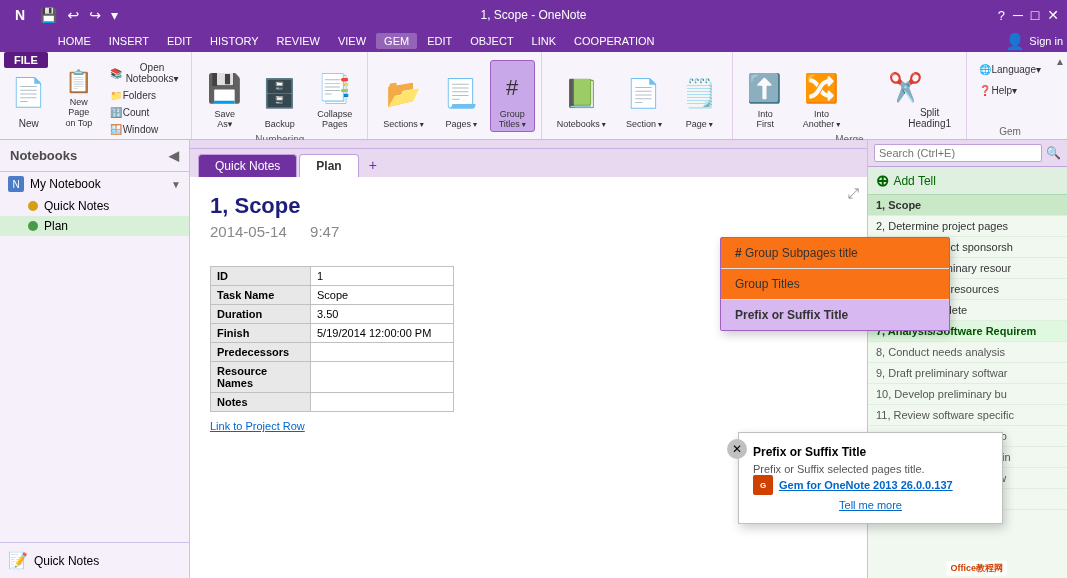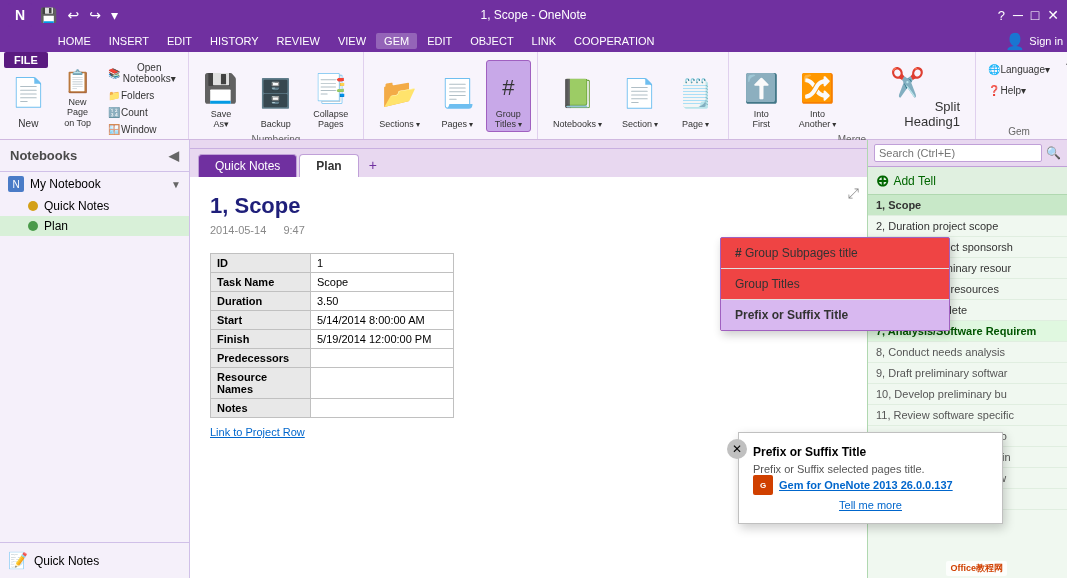--- a/index.html
+++ b/index.html
@@ -164,21 +164,21 @@
     .tab.quick { background: #7030A0; color: white; }
     .tab-add { padding: 4px 8px; cursor: pointer; font-size: 14px; color: #7030A0; }
 
     
     .page-area {
       padding: 16px 20px;
       flex: 1;
       position: relative;
     }
     .page-title { font-size: 22px; color: #1f1f7a; font-weight: bold; margin-bottom: 4px; }
-    .page-date { font-size: 11px; color: #888; margin-bottom: 15px; }
+    .page-date { font-size: 15px; color: #888; margin-bottom: 24px; }
 
     .data-table {
       border-collapse: collapse;
       width: 244px;
       font-size: 11px;
     }
     .data-table td {
       border: 1px solid #c0c0c0;
       padding: 3px 6px;
     }
@@ -193,21 +193,21 @@
       right: 0;
       bottom: 0;
       pointer-events: none;
       z-index: 100;
     }
     .dropdown-menu {
       position: absolute;
       top: 60px;
       left: 530px;
       width: 230px;
-      background: #ef4444;
+      background: #f97316;
       border: 1px solid #a060c0;
       box-shadow: 2px 4px 10px rgba(0,0,0,0.2);
       border-radius: 2px;
       pointer-events: all;
       z-index: 200;
     }
     .dropdown-item {
       padding: 8px 14px;
       font-size: 12px;
       cursor: pointer;
@@ -438,21 +438,21 @@
       <button class="ribbon-big-btn">
         <span class="big-icon">⬆️</span>
         <span style="font-size:9px;text-align:center;">Into<br>First</span>
       </button>
       <button class="ribbon-big-btn">
         <span class="big-icon">🔀</span>
         <span style="font-size:9px;text-align:center;">Into<br>Another<span class="dd-arrow">▾</span></span>
       </button>
       <button class="ribbon-big-btn">
         <span class="big-icon">✂️</span>
-        <span style="font-size:13px;text-align:right;margin-left:48px;">Split<br>Heading1</span>
+        <span style="font-size:10px;text-align:center;margin-left:48px;">Split<br>Heading1</span>
       </button>
     </div>
     <div class="ribbon-section-label">Merge</div>
   </div>
 
   <div class="ribbon-section" style="padding:4px 2px 0;border-right:none;flex:1;">
     <div class="ribbon-section-top" style="flex-direction:column;gap:2px;align-items:flex-start;">
       <button class="ribbon-btn" style="flex-direction:row;font-size:10px;">
         <span>🌐</span>
         <span>Language▾</span>
@@ -533,24 +533,20 @@
               <td>ID</td>
               <td>1</td>
             </tr>
             <tr>
               <td>Task Name</td>
               <td>Scope</td>
             </tr>
             <tr>
               <td>Duration</td>
               <td>3.50</td>
-            </tr>
-            <tr>
-              <td>Start</td>
-              <td>5/14/2014 8:00:00 AM</td>
             </tr>
             <tr>
               <td>Finish</td>
               <td>5/19/2014 12:00:00 PM</td>
             </tr>
             <tr>
               <td>Predecessors</td>
               <td></td>
             </tr>
             <tr>
@@ -608,21 +604,21 @@
 
     <div class="right-panel-header">
       <div class="add-page-btn">
         <span style="font-size:16px;color:#006600;font-weight:bold;">⊕</span>
         <span>Add Tell</span>
       </div>
     </div>
 
     <div class="page-list">
       <div class="page-list-item active">1, Scope</div>
-      <div class="page-list-item">2, Duration project scope</div>
+      <div class="page-list-item">2, Determine project pages</div>
       <div class="page-list-item">3, Secure project sponsorsh</div>
       <div class="page-list-item">4, Define preliminary resour</div>
       <div class="page-list-item">5, Secure core resources</div>
       <div class="page-list-item">6, Scope complete</div>
       <div class="page-list-item section-header">7, Analysis/Software Requirem</div>
       <div class="page-list-item subitem">8, Conduct needs analysis</div>
       <div class="page-list-item subitem">9, Draft preliminary softwar</div>
       <div class="page-list-item subitem">10, Develop preliminary bu</div>
       <div class="page-list-item subitem">11, Review software specific</div>
       <div class="page-list-item subitem">12, Incorporate feedback o</div>

